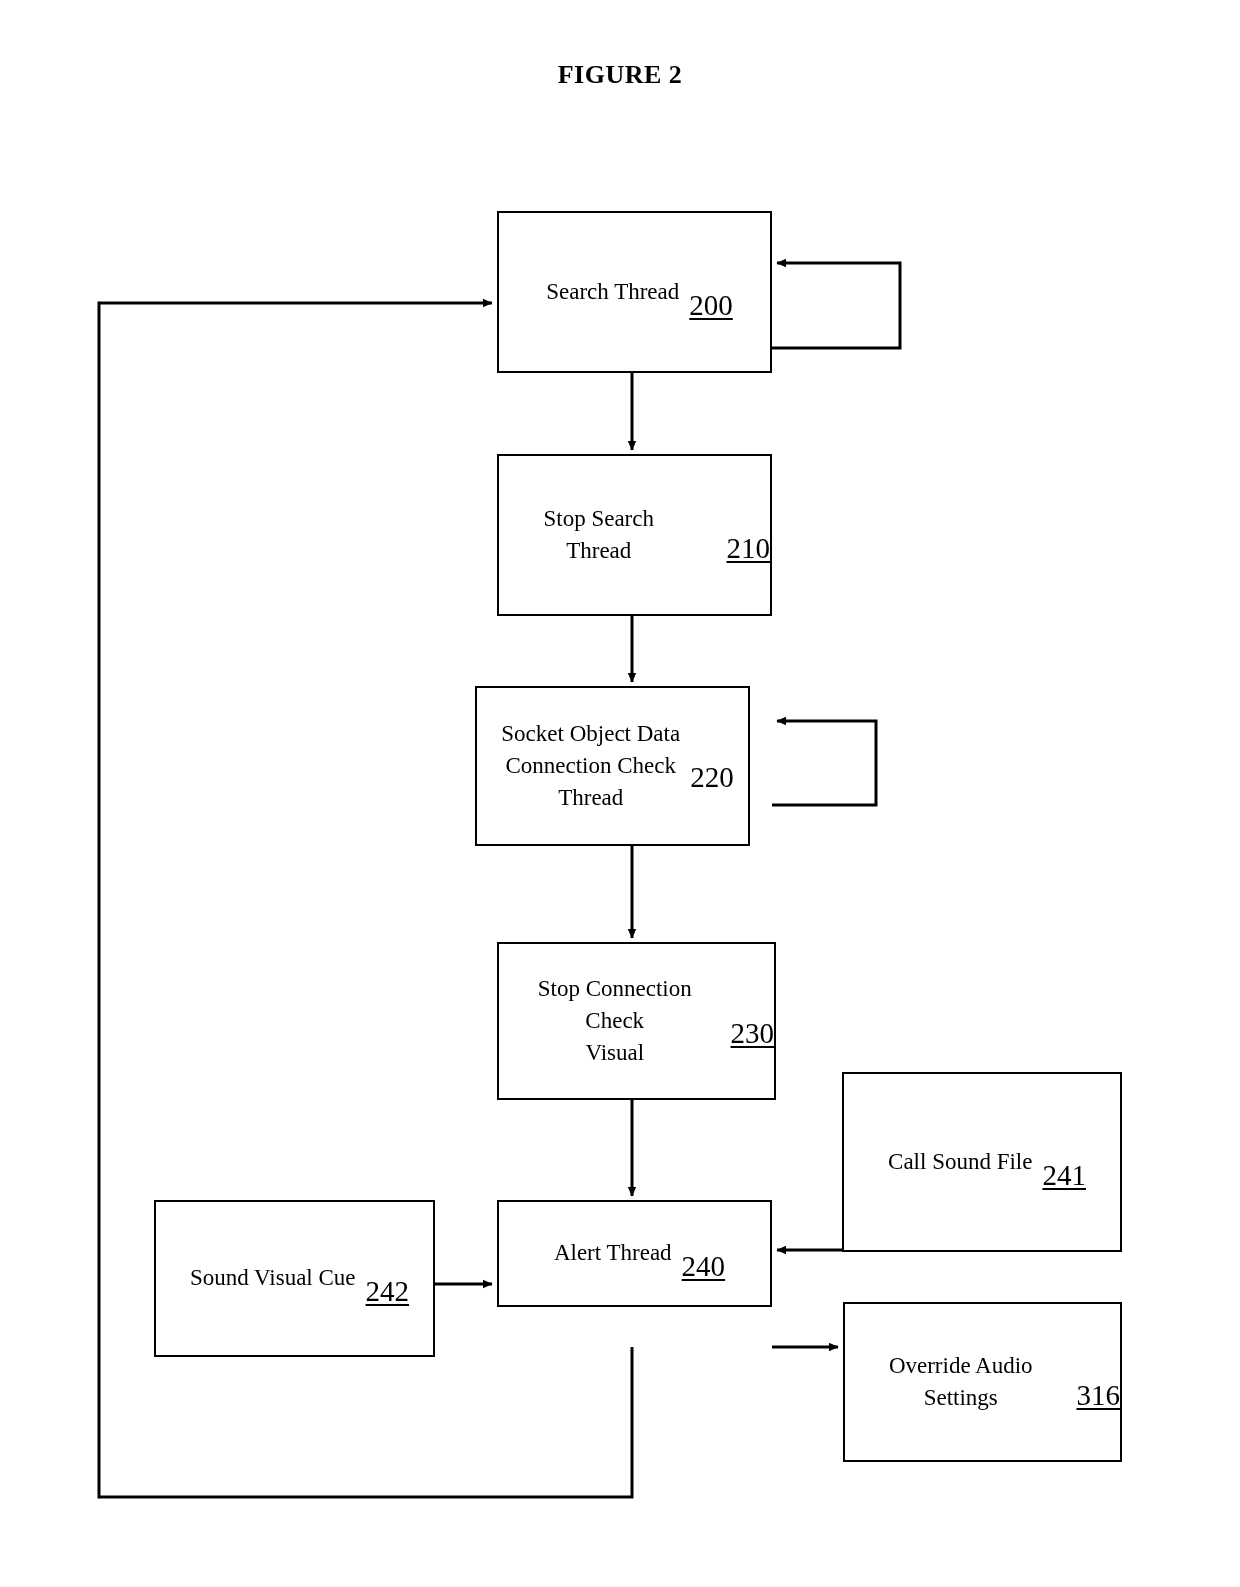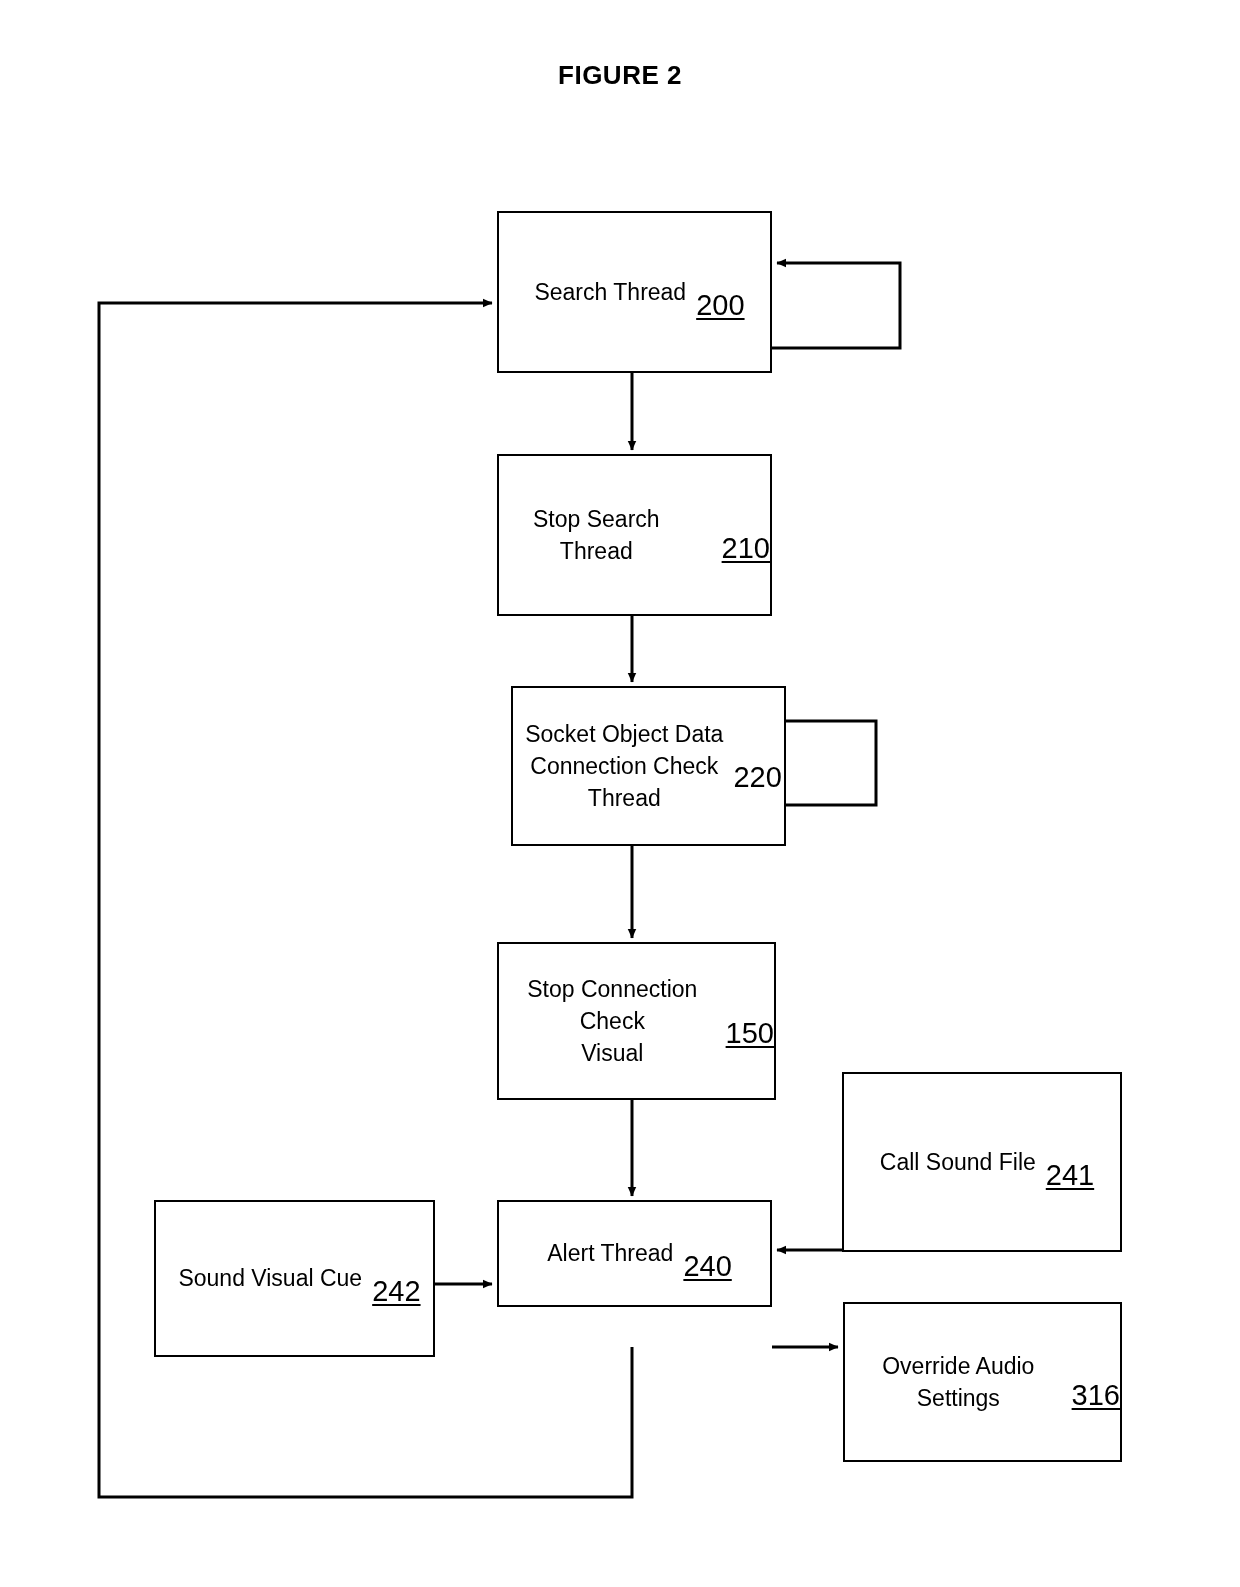--- a/index.html
+++ b/index.html
@@ -10,20 +10,21 @@
   body {
     font-family: "Liberation Sans", sans-serif;
     color: #000000;
   }
   #page {
     position: relative;
     width: 1240px;
     height: 1587px;
     background: #ffffff;
     overflow: hidden;
+    font-family: Liberation Serif, serif;
   }
   #figure-title {
     position: absolute;
     left: 0;
     top: 60px;
     width: 1240px;
     text-align: center;
     font-size: 26px;
     font-weight: bold;
     letter-spacing: 0.5px;
@@ -57,21 +58,21 @@
     font-size: 29px;
     margin-top: 26px;
   }
   .node .ref.underline {
     text-decoration: underline;
     text-underline-offset: 3px;
   }
   
   #node-200 { left: 497px; top: 211px;  width: 275px; height: 162px; }
   #node-210 { left: 497px; top: 454px;  width: 275px; height: 162px; gap: 28px; }
-  #node-220 { left: 511px; top: 686px;  width: 275px; height: 160px; }
+  #node-220 { left: 475px; top: 686px;  width: 275px; height: 160px; }
   #node-230 { left: 497px; top: 942px;  width: 279px; height: 158px; }
   #node-240 { left: 497px; top: 1200px; width: 275px; height: 107px; align-items: center; }
   #node-241 { left: 842px; top: 1072px; width: 280px; height: 180px; }
   #node-242 { left: 154px; top: 1200px; width: 281px; height: 157px; }
   #node-243 { left: 843px; top: 1302px; width: 279px; height: 160px; }
 
   #node-220 .ref { margin-top: 22px; }
   #node-230 .ref { margin-top: 24px; }
 </style>
 </head>
@@ -125,21 +126,21 @@
   <div class="node" id="node-220">
     <div class="label">Socket Object Data
 Connection Check
 Thread</div>
     <div class="ref">220</div>
   </div>
 
   <div class="node" id="node-230">
     <div class="label">Stop Connection Check
 Visual</div>
-    <div class="ref underline">150</div>
+    <div class="ref underline">230</div>
   </div>
 
   <div class="node" id="node-240">
     <div class="label">Alert Thread</div>
     <div class="ref underline">240</div>
   </div>
 
   <div class="node" id="node-241">
     <div class="label">Call Sound File</div>
     <div class="ref underline">241</div>

